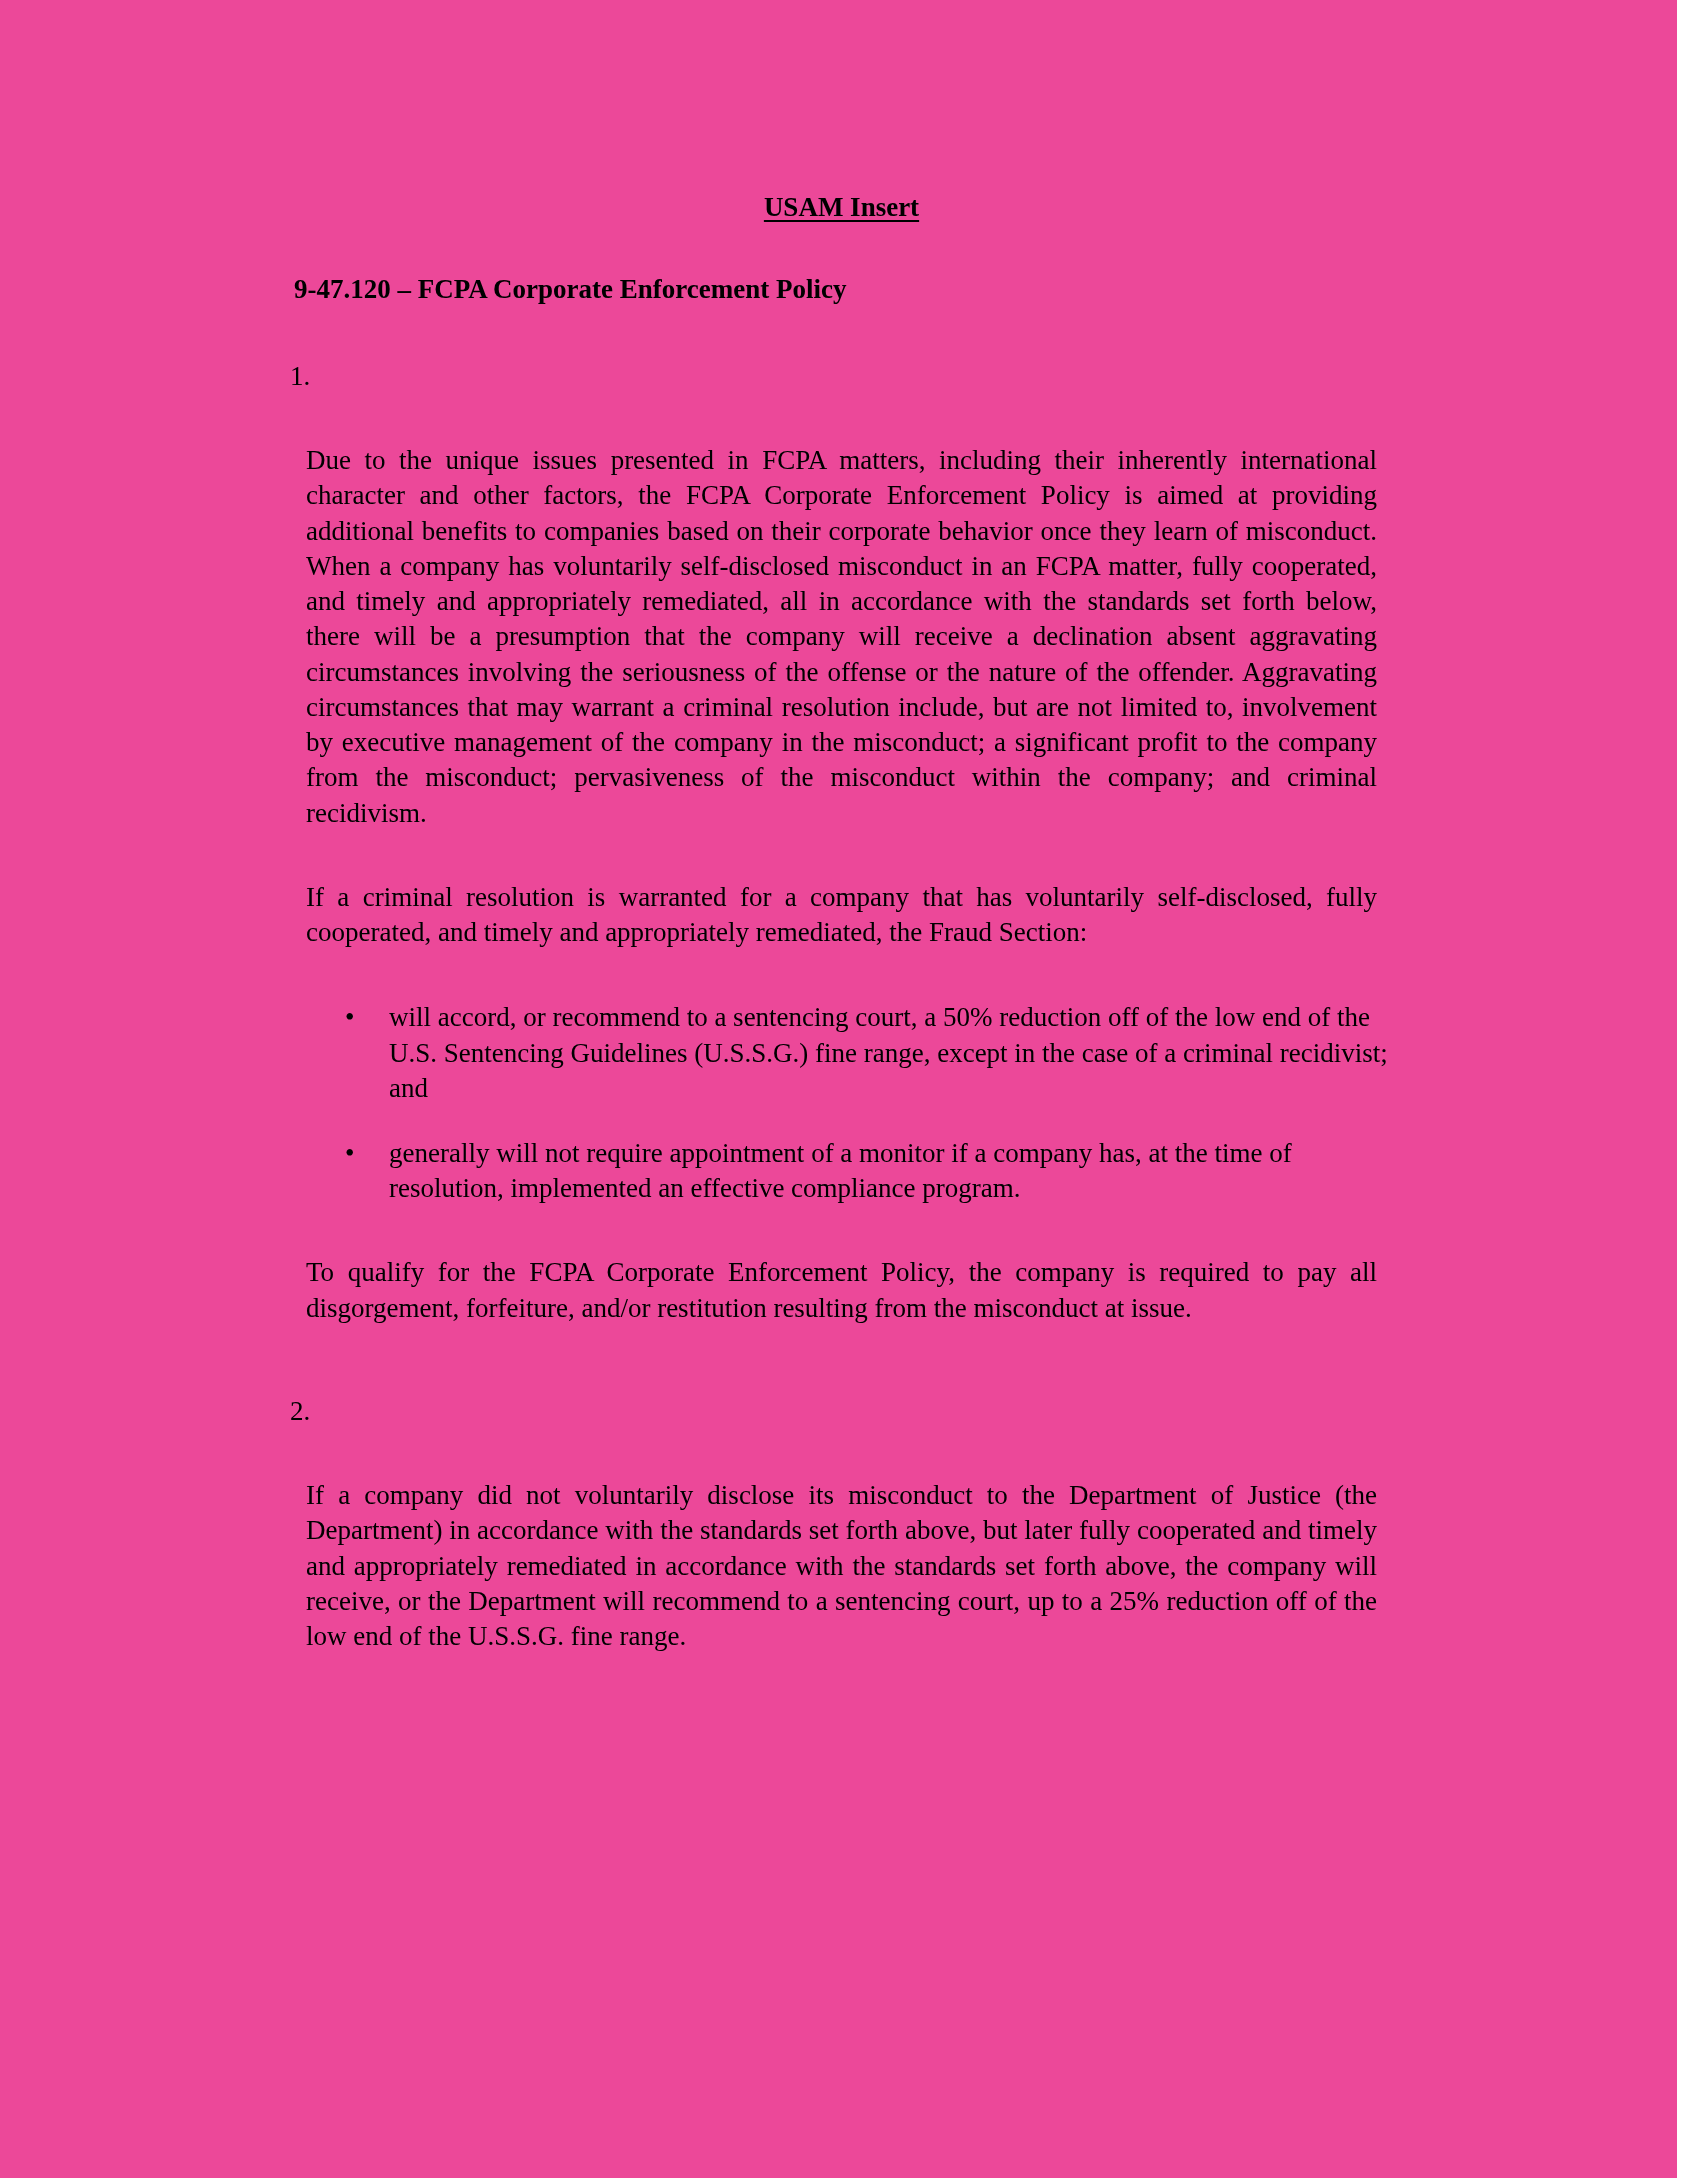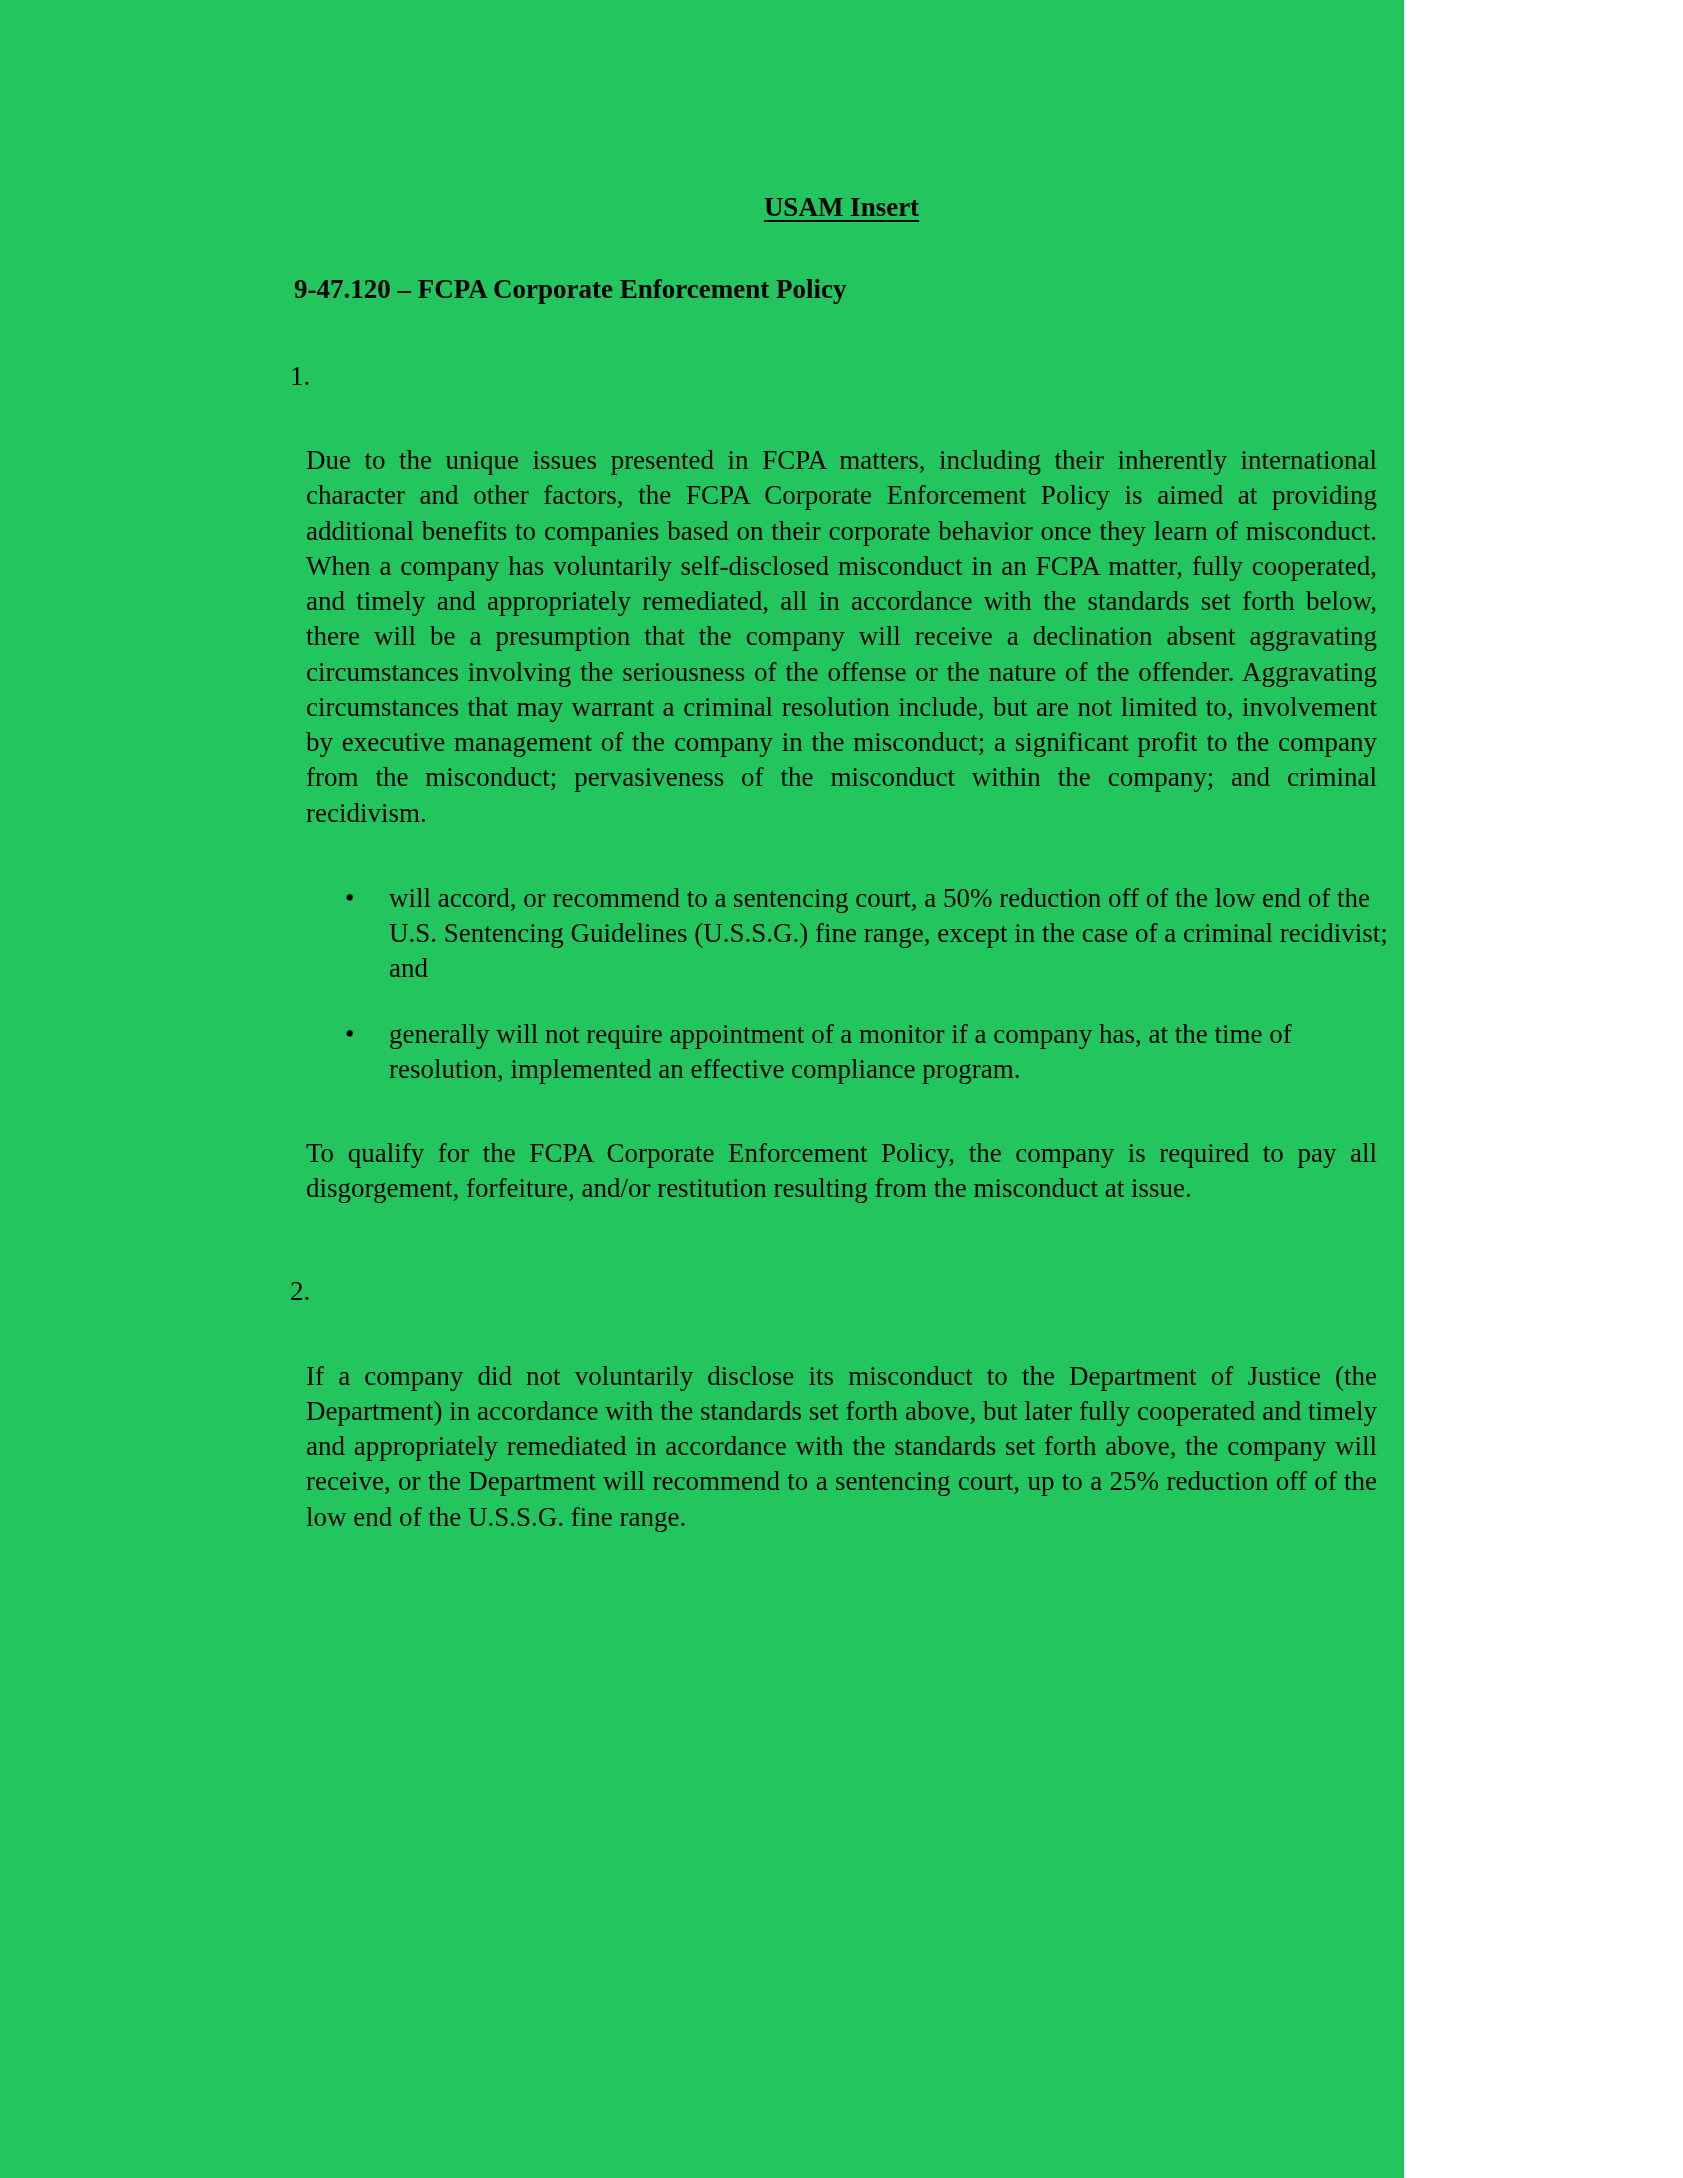--- a/index.html
+++ b/index.html
@@ -12,23 +12,23 @@
     height: 2178px;
     font-family: "Liberation Serif", "DejaVu Serif", serif;
     color: #000000;
     position: relative;
     overflow: hidden;
   }
   .page {
     position: absolute;
     left: 0;
     top: 0;
-    width: 1404px;
+    width: 1677px;
     height: 2178px;
-    background: #22c55e;
+    background: #ec4899;
   }
   .content {
     position: absolute;
     left: 290px;
     top: 0;
     width: 1103px;
   }
 
   .doc-title {
     text-align: center;
@@ -114,20 +114,21 @@
     <h1 class="doc-title">USAM Insert</h1>
 
     <h2 class="section-heading">9-47.120 – FCPA Corporate Enforcement Policy</h2>
 
     <div class="numbered-heading">
       <span class="num">1.</span>
     </div>
 
     <p class="body-para">Due to the unique issues presented in FCPA matters, including their inherently international character and other factors, the FCPA Corporate Enforcement Policy is aimed at providing additional benefits to companies based on their corporate behavior once they learn of misconduct.  When a company has voluntarily self-disclosed misconduct in an FCPA matter, fully cooperated, and timely and appropriately remediated, all in accordance with the standards set forth below, there will be a presumption that the company will receive a declination absent aggravating circumstances involving the seriousness of the offense or the nature of the offender.  Aggravating circumstances that may warrant a criminal resolution include, but are not limited to, involvement by executive management of the company in the misconduct; a significant profit to the company from the misconduct; pervasiveness of the misconduct within the company; and criminal recidivism.</p>
 
+    <p class="body-para">If a criminal resolution is warranted for a company that has voluntarily self-disclosed, fully cooperated, and timely and appropriately remediated, the Fraud Section:</p>
 
     <ul class="bullets">
       <li>
         <span class="bullet-dot">•</span>
         <span>will accord, or recommend to a sentencing court, a 50% reduction off of the low end of the U.S. Sentencing Guidelines (U.S.S.G.) fine range, except in the case of a criminal recidivist; and</span>
       </li>
       <li>
         <span class="bullet-dot">•</span>
         <span>generally will not require appointment of a monitor if a company has, at the time of resolution, implemented an effective compliance program.</span>
       </li>

